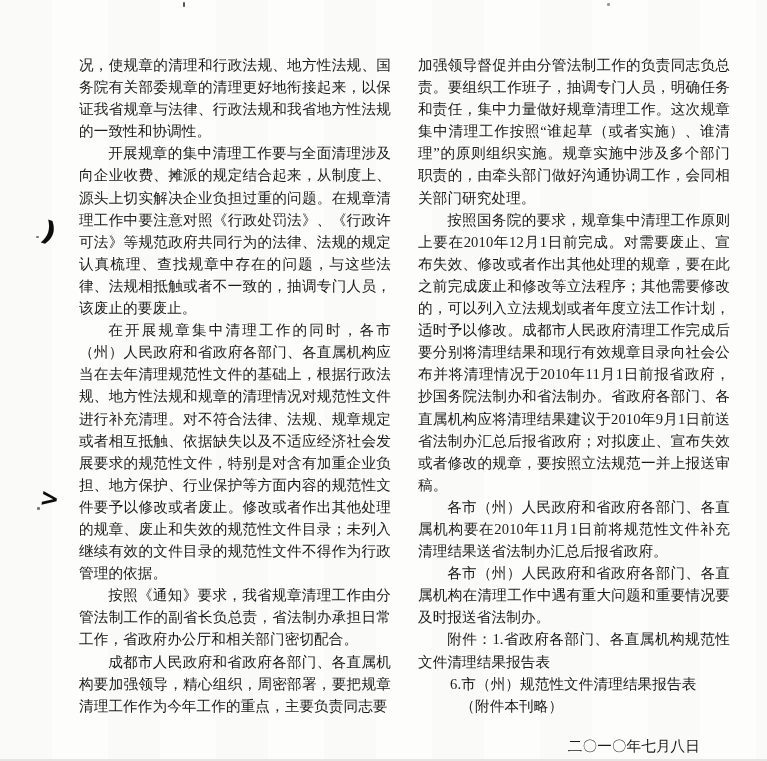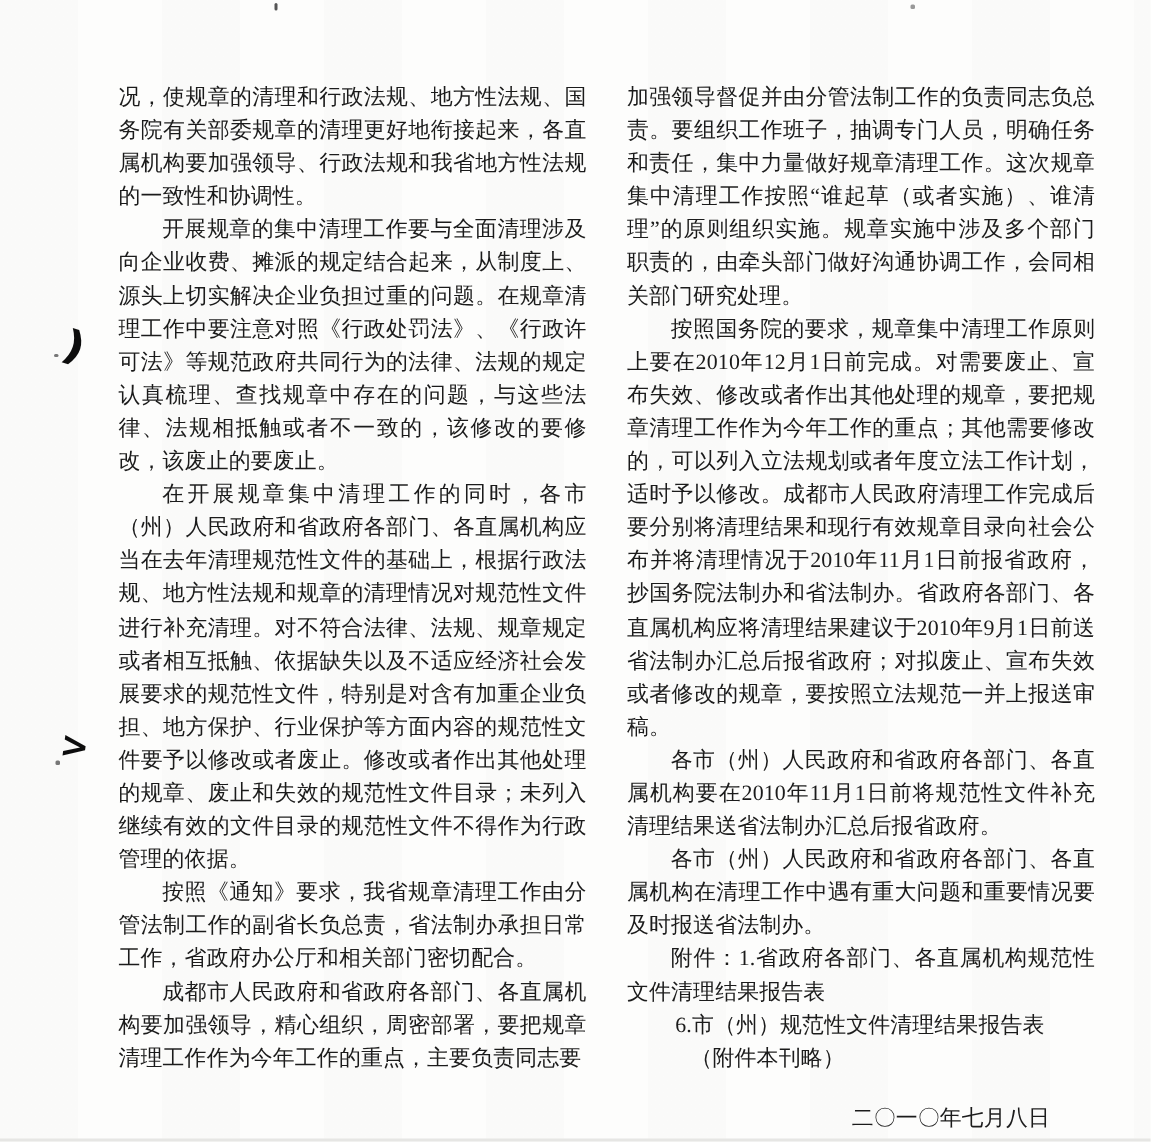--- a/index.html
+++ b/index.html
@@ -92,30 +92,30 @@
   <span class="ink-mark mark-chevron">&gt;</span>
 
   <span class="speck speck-1"></span>
   <span class="speck speck-2"></span>
   <span class="speck speck-3"></span>
   <span class="speck speck-4"></span>
 
   <div class="content">
 
     <div class="col">
-      <p class="cont">况，使规章的清理和行政法规、地方性法规、国务院有关部委规章的清理更好地衔接起来，各直属机构要加强领导、行政法规和我省地方性法规的一致性和协调性。</p>
-      <p>开展规章的集中清理工作要与全面清理涉及向企业收费、摊派的规定结合起来，从制度上、源头上切实解决企业负担过重的问题。在规章清理工作中要注意对照《行政处罚法》、《行政许可法》等规范政府共同行为的法律、法规的规定认真梳理、查找规章中存在的问题，与这些法律、法规相抵触或者不一致的，该修改的要修改，该废止的要废止。</p>
+      <p class="cont">况，使规章的清理和行政法规、地方性法规、国务院有关部委规章的清理更好地衔接起来，以保证我省规章与法律、行政法规和我省地方性法规的一致性和协调性。</p>
+      <p>开展规章的集中清理工作要与全面清理涉及向企业收费、摊派的规定结合起来，从制度上、源头上切实解决企业负担过重的问题。在规章清理工作中要注意对照《行政处罚法》、《行政许可法》等规范政府共同行为的法律、法规的规定认真梳理、查找规章中存在的问题，与这些法律、法规相抵触或者不一致的，抽调专门人员，该废止的要废止。</p>
       <p>在开展规章集中清理工作的同时，各市（州）人民政府和省政府各部门、各直属机构应当在去年清理规范性文件的基础上，根据行政法规、地方性法规和规章的清理情况对规范性文件进行补充清理。对不符合法律、法规、规章规定或者相互抵触、依据缺失以及不适应经济社会发展要求的规范性文件，特别是对含有加重企业负担、地方保护、行业保护等方面内容的规范性文件要予以修改或者废止。修改或者作出其他处理的规章、废止和失效的规范性文件目录；未列入继续有效的文件目录的规范性文件不得作为行政管理的依据。</p>
       <p>按照《通知》要求，我省规章清理工作由分管法制工作的副省长负总责，省法制办承担日常工作，省政府办公厅和相关部门密切配合。</p>
       <p>成都市人民政府和省政府各部门、各直属机构要加强领导，精心组织，周密部署，要把规章清理工作作为今年工作的重点，主要负责同志要</p>
     </div>
 
     <div class="col">
       <p class="cont">加强领导督促并由分管法制工作的负责同志负总责。要组织工作班子，抽调专门人员，明确任务和责任，集中力量做好规章清理工作。这次规章集中清理工作按照“谁起草（或者实施）、谁清理”的原则组织实施。规章实施中涉及多个部门职责的，由牵头部门做好沟通协调工作，会同相关部门研究处理。</p>
-      <p>按照国务院的要求，规章集中清理工作原则上要在2010年12月1日前完成。对需要废止、宣布失效、修改或者作出其他处理的规章，要把规章清理工作作为今年工作的重点；其他需要修改的，可以列入立法规划或者年度立法工作计划，适时予以修改。成都市人民政府清理工作完成后要分别将清理结果和现行有效规章目录向社会公布并将清理情况于2010年11月1日前报省政府，抄国务院法制办和省法制办。省政府各部门、各直属机构应将清理结果建议于2010年9月1日前送省法制办汇总后报省政府；对拟废止、宣布失效或者修改的规章，要按照立法规范一并上报送审稿。</p>
+      <p>按照国务院的要求，规章集中清理工作原则上要在2010年12月1日前完成。对需要废止、宣布失效、修改或者作出其他处理的规章，要在此之前完成废止和修改等立法程序；其他需要修改的，可以列入立法规划或者年度立法工作计划，适时予以修改。成都市人民政府清理工作完成后要分别将清理结果和现行有效规章目录向社会公布并将清理情况于2010年11月1日前报省政府，抄国务院法制办和省法制办。省政府各部门、各直属机构应将清理结果建议于2010年9月1日前送省法制办汇总后报省政府；对拟废止、宣布失效或者修改的规章，要按照立法规范一并上报送审稿。</p>
       <p>各市（州）人民政府和省政府各部门、各直属机构要在2010年11月1日前将规范性文件补充清理结果送省法制办汇总后报省政府。</p>
       <p>各市（州）人民政府和省政府各部门、各直属机构在清理工作中遇有重大问题和重要情况要及时报送省法制办。</p>
       <p class="attach">附件：1.省政府各部门、各直属机构规范性文件清理结果报告表</p>
       <p class="attach-sub">6.市（州）规范性文件清理结果报告表</p>
       <p class="attach-note">（附件本刊略）</p>
       <p class="dateline">二〇一〇年七月八日</p>
     </div>
 
   </div>
 

